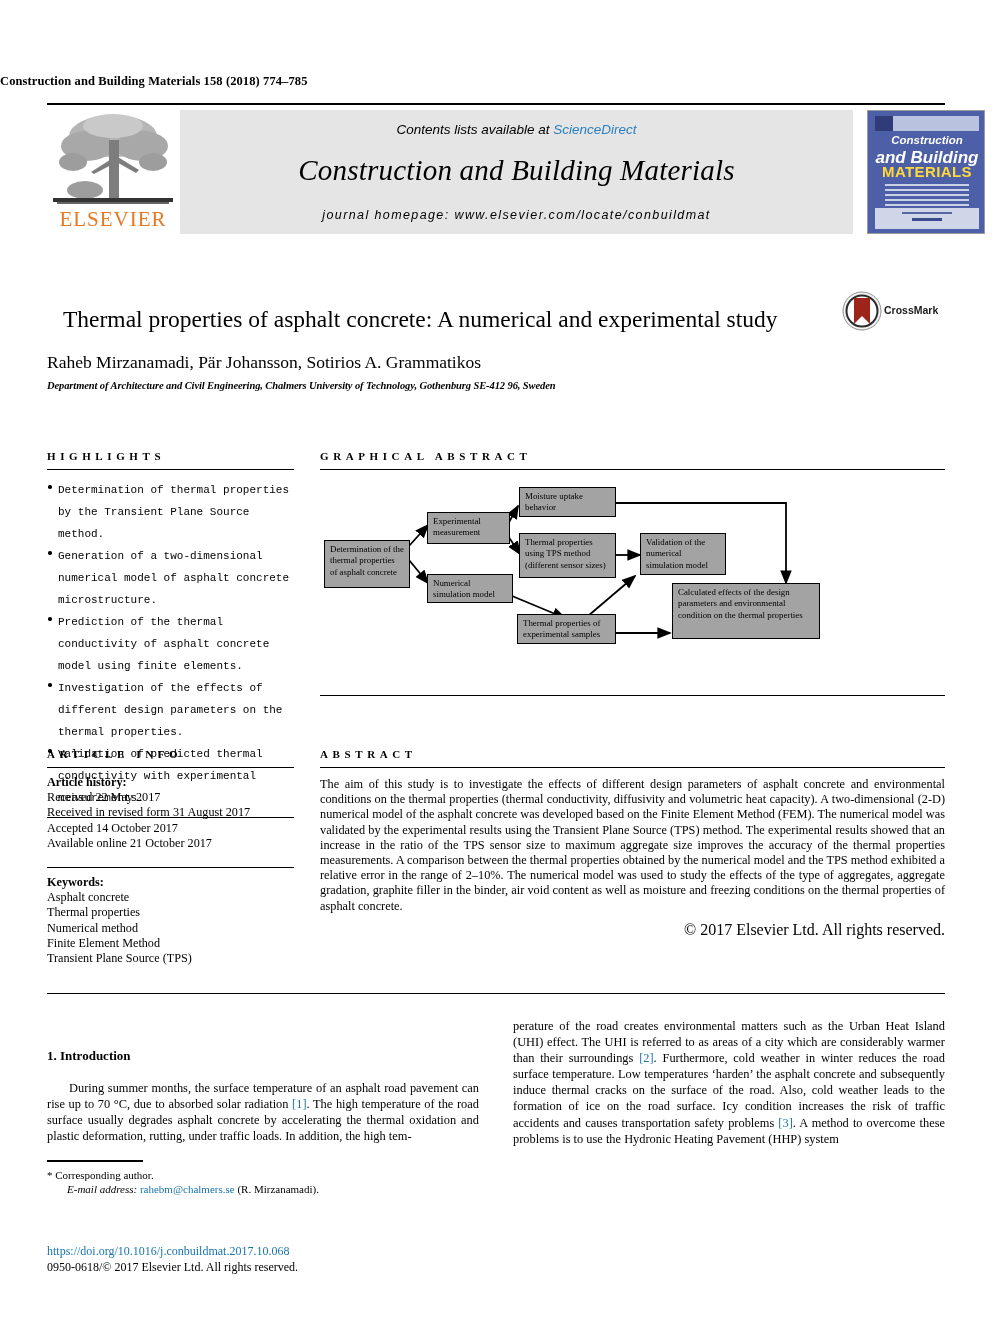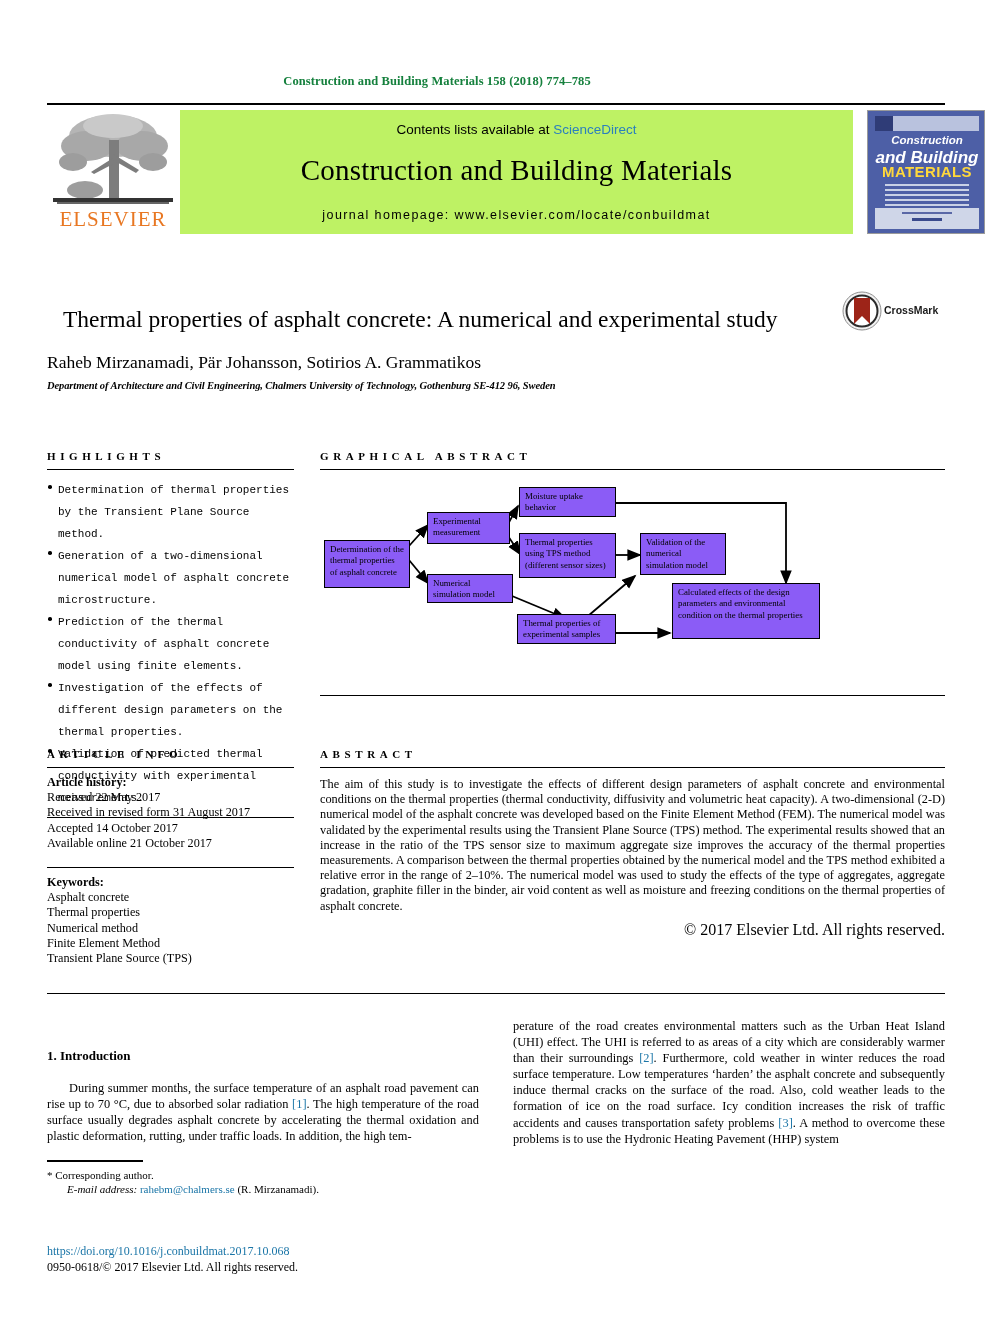--- a/index.html
+++ b/index.html
@@ -20,25 +20,24 @@
     left: 0; top: 0;
     width: 992px;
     height: 1323px;
   }
 
   
   .running-head {
     position: absolute;
     left: 0; top: 74px;
     width: 874px;
-    text-align: center;
     font-family: "Liberation Serif", serif;
     font-weight: bold;
     font-size: 12.5px;
-    color: #15803d;
+    color: #000000;
     letter-spacing: 0.1px;
   }
 
   
   .masthead {
     position: absolute;
     left: 47px; top: 103px;
     width: 898px;
     height: 131px;
   }
@@ -64,21 +63,22 @@
     font-family: "Liberation Serif", serif;
     font-size: 21px;
     letter-spacing: 1px;
     color: #E87722;
   }
   .journal-band {
     position: absolute;
     left: 133px; top: 7px;
     width: 673px;
     height: 124px;
-    background: #bef264;
+    background: #e5e5e5;
+    font-style: italic;
   }
   .contents-line {
     position: absolute;
     left: 0; top: 12px;
     width: 673px;
     text-align: center;
     font-size: 13.5px;
     font-family: "Liberation Sans", sans-serif;
   }
   .sciencedirect { color: #2a7fbe; }
@@ -213,21 +213,21 @@
   .ai-sub { font-weight: bold; }
   .ga-figure {
     position: relative;
     width: 625px;
     height: 215px;
     margin-top: 8px;
   }
   .ga-box {
     position: absolute;
     border: 1.6px solid #000;
-    background: #8b5cf6;
+    background: #a3a3a3;
     font-family: "Liberation Serif", serif;
     font-size: 8.9px;
     line-height: 11.4px;
     padding: 3px 5px;
     box-sizing: border-box;
   }
 
   
   .abstract-text {
     font-family: "Liberation Serif", serif;

